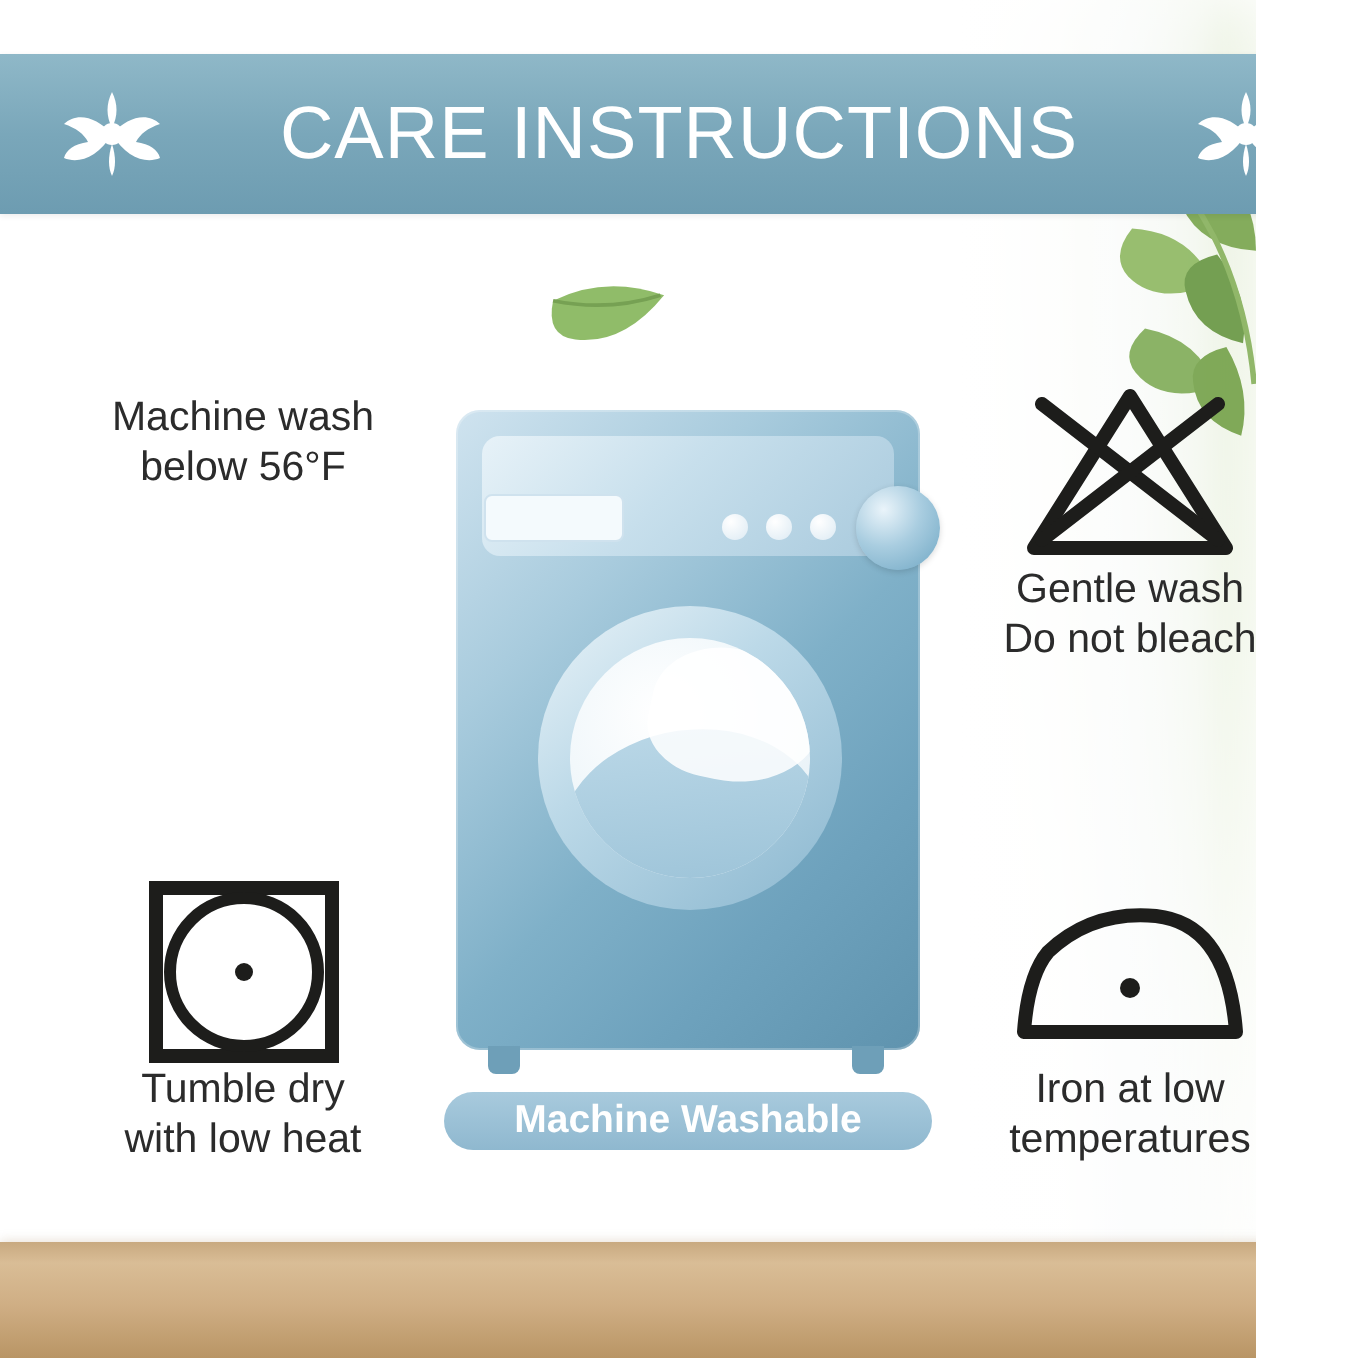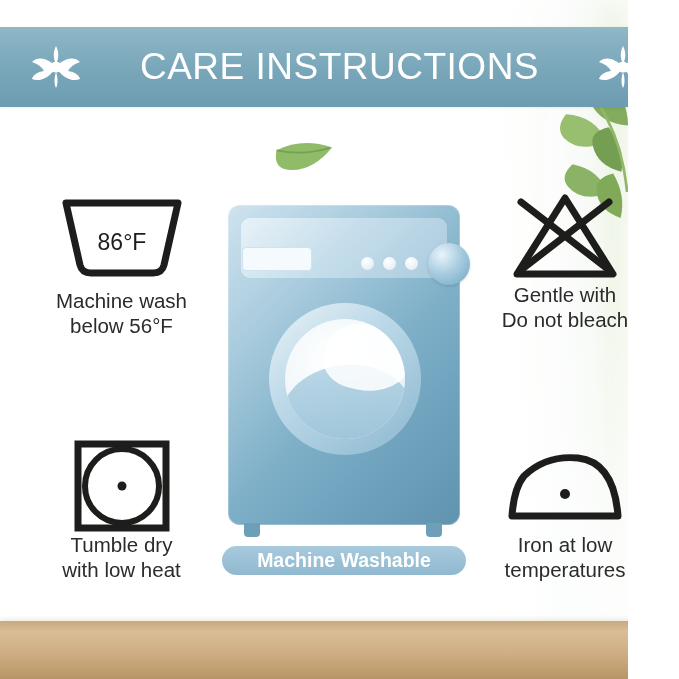--- a/index.html
+++ b/index.html
@@ -197,39 +197,33 @@
         <path d="M26 2 c3 6 3 12 0 18 c-3 -6 -3 -12 0 -18z"></path>
         <circle cx="26" cy="23" r="5.5"></circle>
         <path d="M26 23 c-8 -9 -18 -11 -24 -5 c6 2 10 5 12 9 c-7 1 -11 4 -12 8 c7 3 17 0 24 -12z"></path>
         <path d="M26 23 c8 -9 18 -11 24 -5 c-6 2 -10 5 -12 9 c7 1 11 4 12 8 c-7 3 -17 0 -24 -12z"></path>
         <path d="M26 28 c2 6 2 12 0 16 c-2 -4 -2 -10 0 -16z"></path>
       </g>
     </svg>
   </div>
 
   <div class="cell cell-wash">
-    <div class="sym-wrap">
-      <svg class="sym" width="128" height="86" viewBox="0 0 128 86">
-        <path d="M8 10 L120 10 L106 72 Q104 80 95 80 L33 80 Q24 80 22 72 Z" fill="none" stroke="#1d1d1b" stroke-width="7" stroke-linejoin="round"></path>
-        <text x="64" y="57" text-anchor="middle" font-family="'Liberation Sans',sans-serif" font-size="23" fill="#1d1d1b">86°F</text>
-      </svg>
-    </div>
     <div class="label label-wash">Machine wash
 below 56°F</div>
   </div>
 
   <div class="cell cell-bleach">
     <div class="sym-wrap">
       <svg class="sym" width="112" height="92" viewBox="0 0 112 92">
         <path d="M56 8 L104 84 L8 84 Z" fill="none" stroke="#1d1d1b" stroke-width="7" stroke-linejoin="round"></path>
         <line x1="12" y1="12" x2="100" y2="80" stroke="#1d1d1b" stroke-width="7" stroke-linecap="round"></line>
         <line x1="100" y1="12" x2="12" y2="80" stroke="#1d1d1b" stroke-width="7" stroke-linecap="round"></line>
       </svg>
     </div>
-    <div class="label">Gentle with
+    <div class="label">Gentle wash
 Do not bleach</div>
   </div>
 
   <div class="cell cell-iron">
     <div class="sym-wrap">
       <svg class="sym" width="126" height="80" viewBox="0 0 126 80">
         <path d="M10 70 L116 70 Q112 16 76 12 Q44 9 22 30 Q12 42 10 70 Z" fill="none" stroke="#1d1d1b" stroke-width="7" stroke-linejoin="round"></path>
         <circle cx="63" cy="48" r="5" fill="#1d1d1b"></circle>
       </svg>
     </div>

